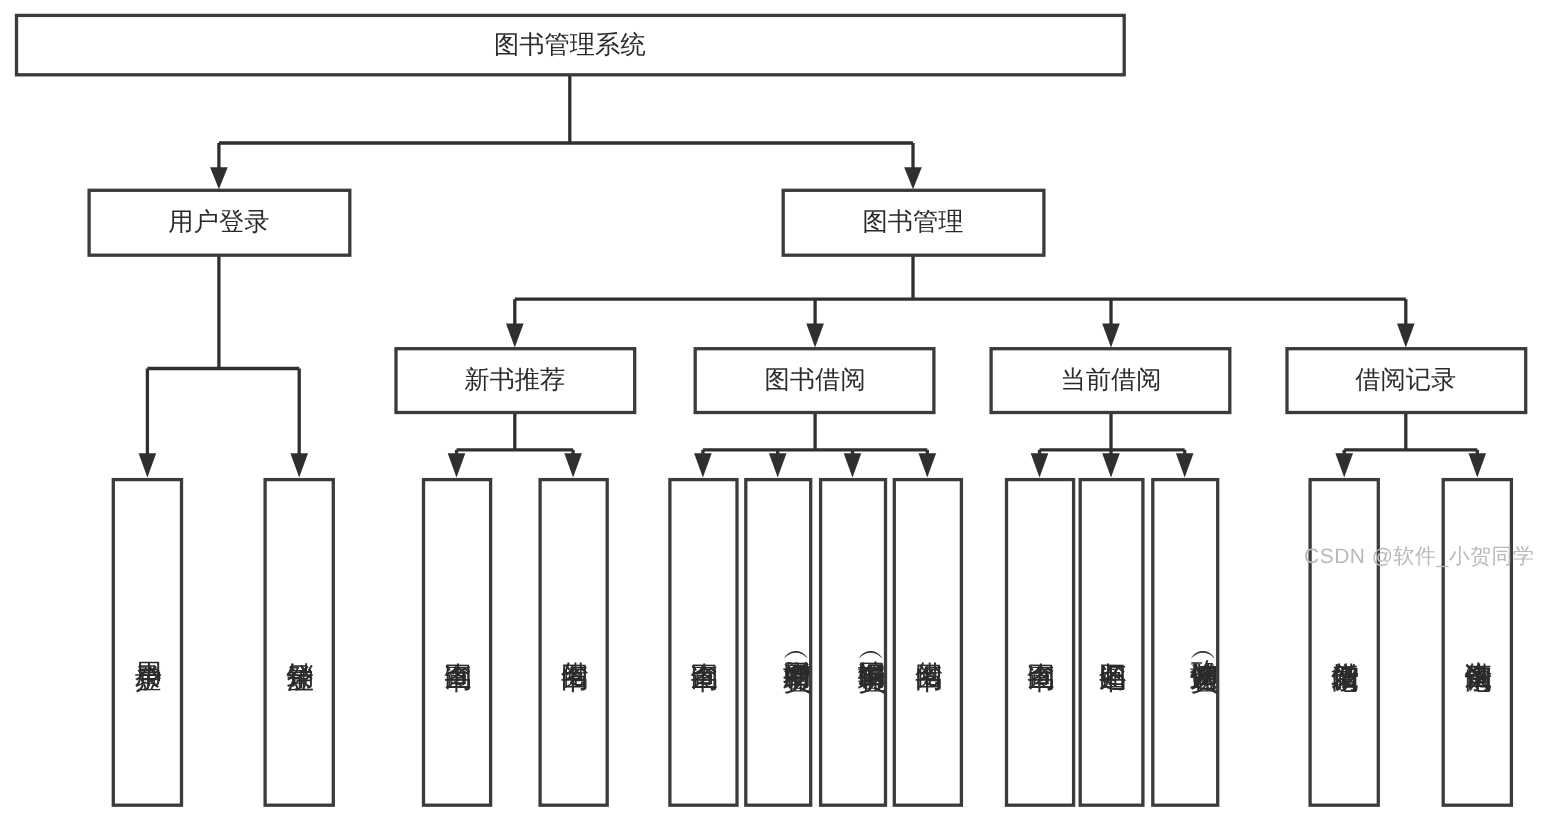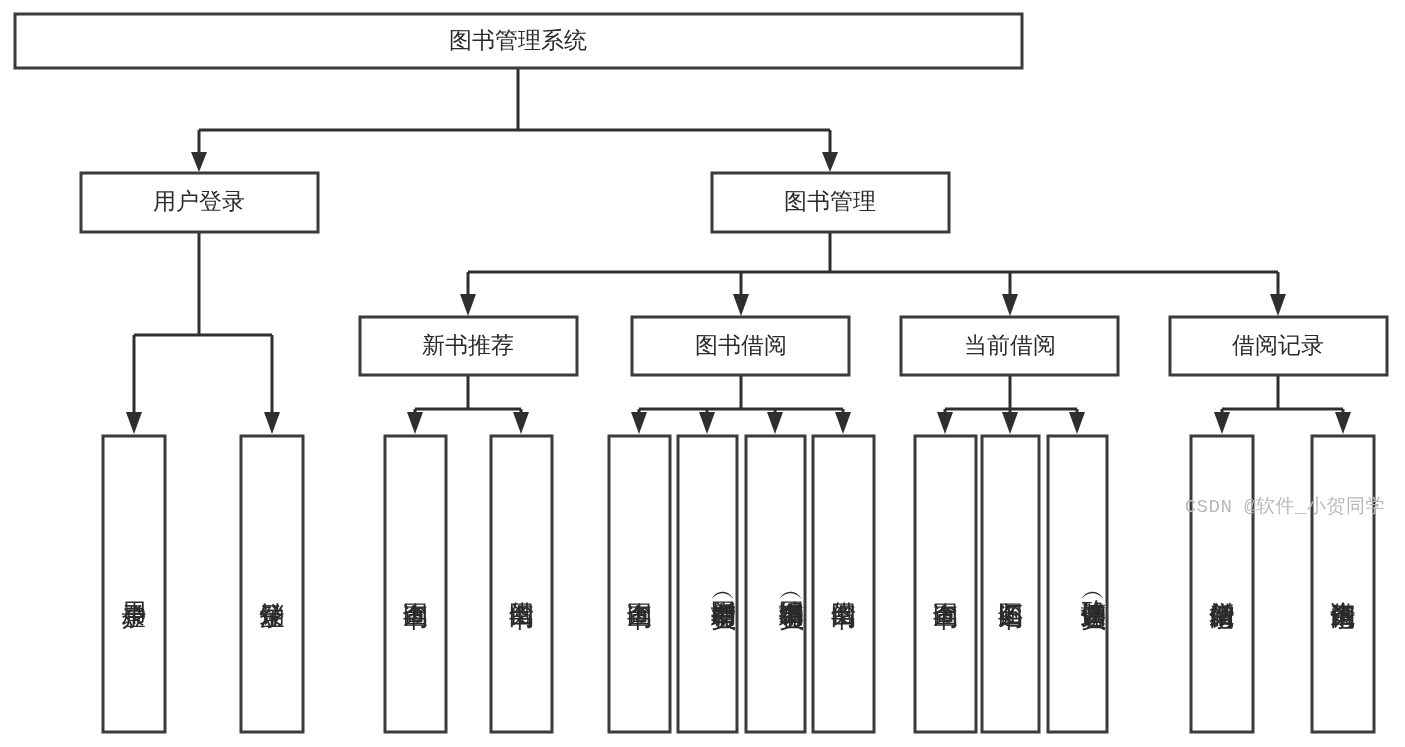--- a/index.html
+++ b/index.html
@@ -72,23 +72,23 @@
     letter-spacing: 1px;
     display: flex;
     align-items: center;
     justify-content: center;
     text-align: center;
     white-space: nowrap;
     user-select: none;
   }
   .watermark {
     position: absolute;
-    right: 20px;
+    right: 10px;
     bottom: 6px;
-    font-family: Liberation Mono, monospace;
+    font-family: Liberation Sans, sans-serif;
     font-size: 19px;
     color: #b9b9b9;
     white-space: nowrap;
     letter-spacing: 0.5px;
   }
 </style>
 </head>
 <body>
 
 <div id="diagram-root">

